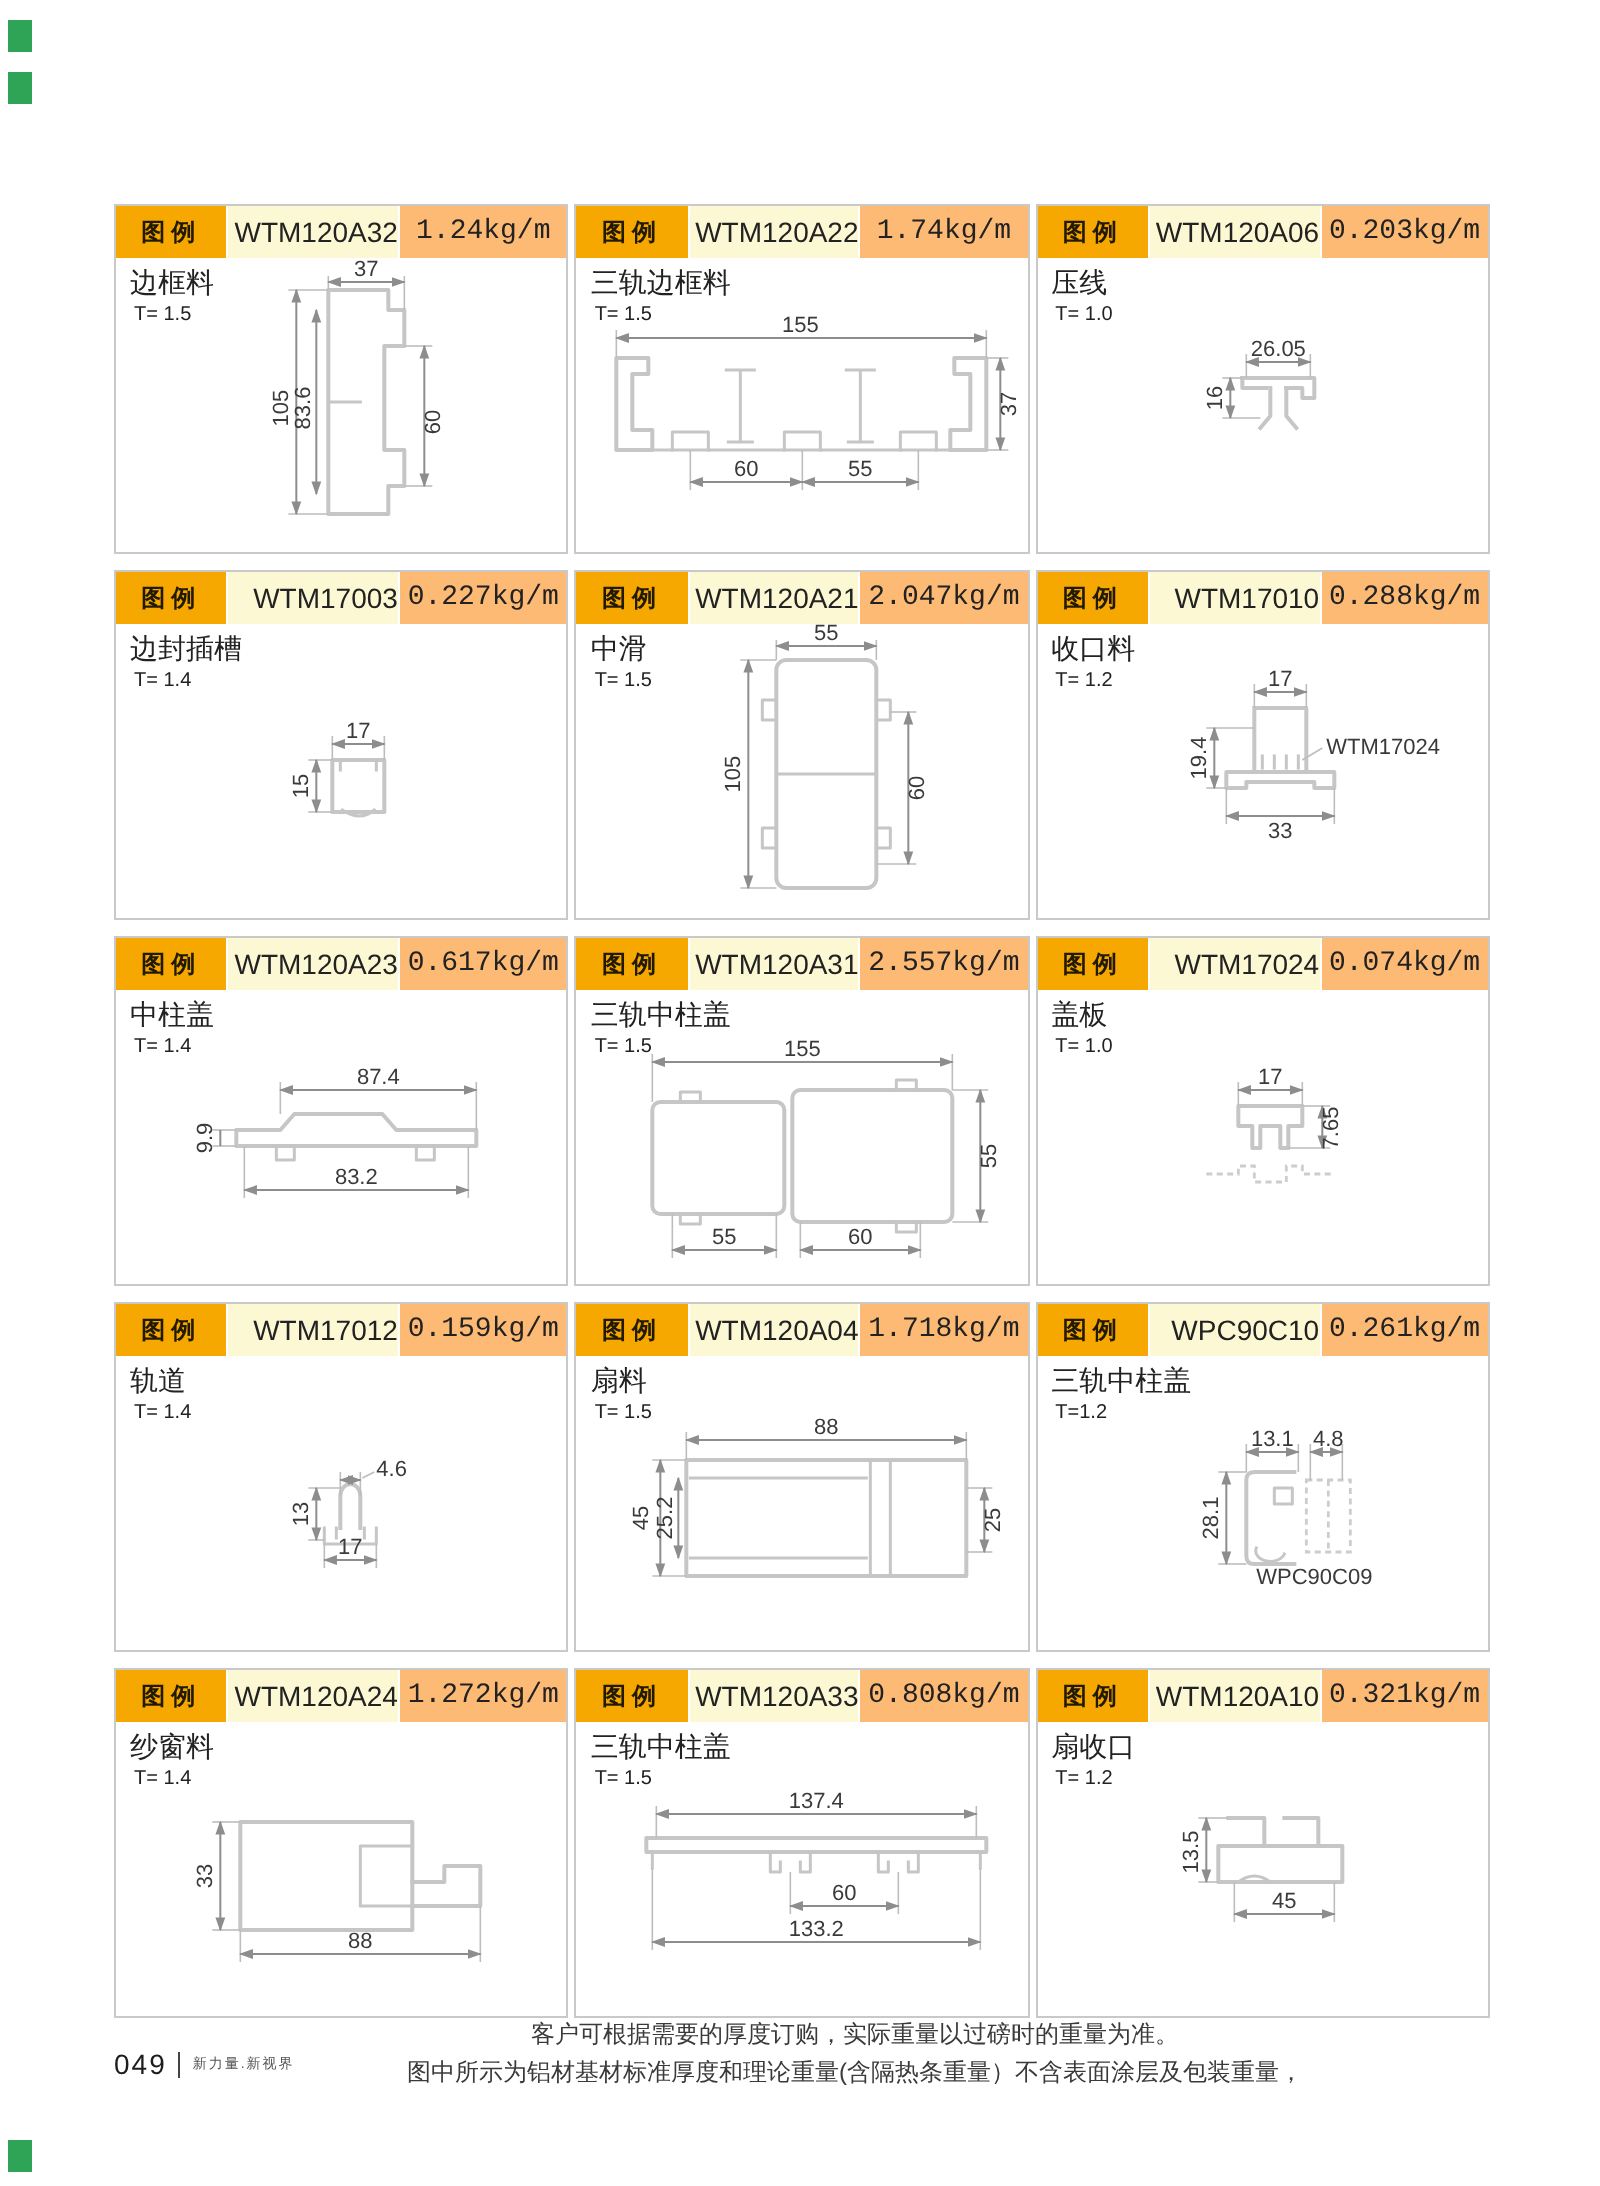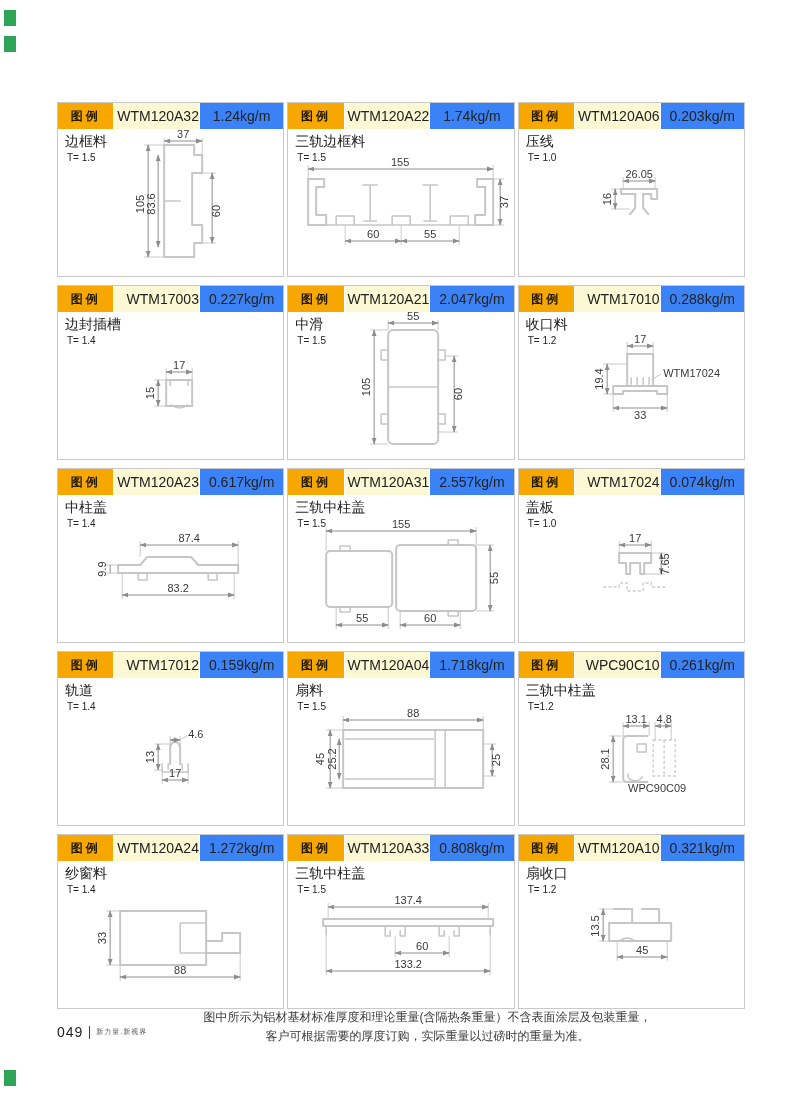--- a/index.html
+++ b/index.html
@@ -3,21 +3,21 @@
 <meta charset="utf-8">
 <style>
   html,body{margin:0;padding:0;background:#ffffff;}
   body{width:800px;height:1093px;position:relative;font-family:"Liberation Sans",sans-serif;color:#222;overflow:hidden;}
   .marker{position:absolute;left:4px;width:12px;height:16px;}
   .grid{position:absolute;left:57px;top:102px;width:688px;display:grid;grid-template-columns:repeat(3,1fr);column-gap:3px;row-gap:8px;}
   .cell{border:1px solid #c9c9c9;height:175px;box-sizing:border-box;background:#fff;}
   .cell-header{display:flex;height:26px;line-height:26px;text-align:center;font-size:14px;}
   .seg-legend{width:25%;background:#f6a800;color:#221a00;font-weight:bold;letter-spacing:3px;border-right:1px solid #fff;box-sizing:border-box;font-size:12px;}
   .seg-model{width:38%;background:#fbf8d3;color:#222;border-right:1px solid #fff;box-sizing:border-box;text-align:right;}
-  .seg-weight{flex:1;background:#3b82f6;color:#222;}
+  .seg-weight{flex:1;background:#fdba74;color:#222;font-family:Liberation Mono, monospace;}
   .cell-body{position:relative;height:147px;}
   .profile-name{position:absolute;left:7px;top:4px;font-size:14px;color:#222;z-index:2;}
   .thickness{position:absolute;left:9px;top:23px;font-size:10px;color:#222;z-index:2;}
   svg.draw{position:absolute;left:0;top:0;width:100%;height:147px;}
   .p{fill:none;stroke:#c6c6c6;stroke-width:2;stroke-linejoin:round;stroke-linecap:square;}
   .p2{fill:none;stroke:#c6c6c6;stroke-width:1.5;stroke-linejoin:round;stroke-linecap:square;}
   .dash{fill:none;stroke:#cdcdcd;stroke-width:1.4;stroke-dasharray:3 2.2;}
   .d{stroke:#8d8d8d;stroke-width:1;marker-start:url(#arr);marker-end:url(#arr);}
   .d2{stroke:#8d8d8d;stroke-width:1;}
   .e{stroke:#bdbdbd;stroke-width:0.8;}
@@ -473,21 +473,21 @@
           <line class="e" x1="148" y1="80" x2="148" y2="100"></line>
         <line class="d" x1="98" y1="96" x2="148" y2="96"></line>
           <text class="t" x="123" y="93">45</text>
       </svg>
     </div>
   </div>
 
 </div>
 
 <div class="footer-note">
+  <div>客户可根据需要的厚度订购，实际重量以过磅时的重量为准。</div>
   <div>图中所示为铝材基材标准厚度和理论重量(含隔热条重量）不含表面涂层及包装重量，</div>
-  <div>客户可根据需要的厚度订购，实际重量以过磅时的重量为准。</div>
 </div>
 
 <div class="page-footer">
   <span class="page-num">049</span>
   <span class="page-div"></span>
   <span class="page-tagline">新力量.新视界</span>
 </div>
 
 </body></html>

